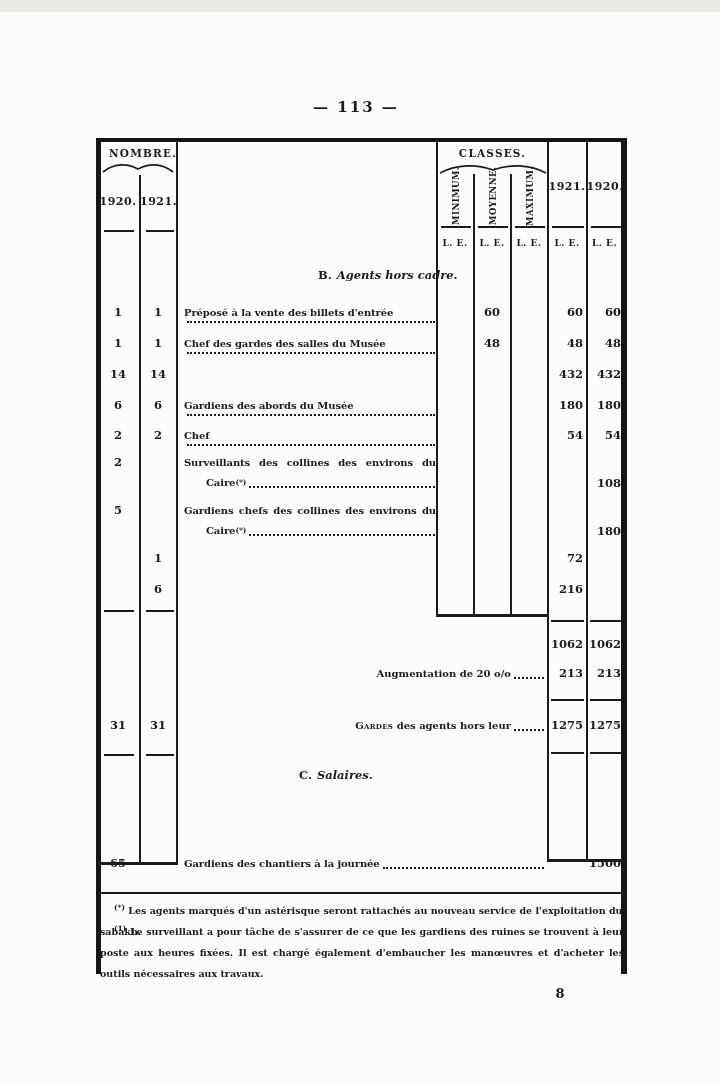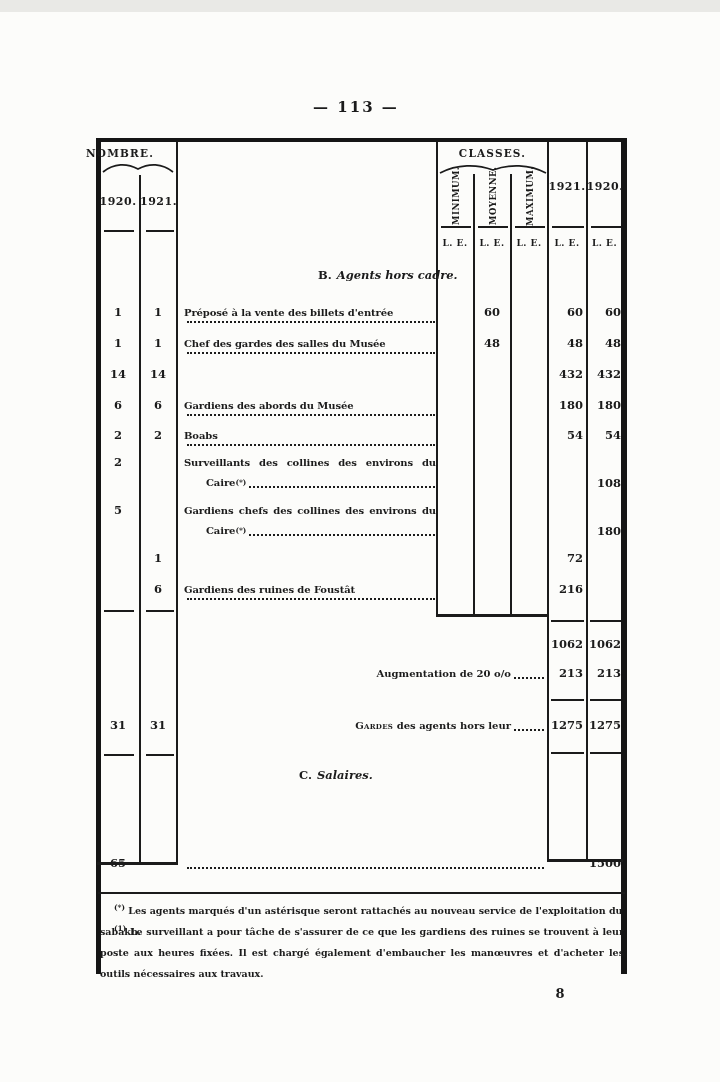--- a/index.html
+++ b/index.html
@@ -65,21 +65,21 @@
   <div class="vline" style="left:473px;top:162px;width:1.5px;height:442px;"></div>
   <div class="vline" style="left:510px;top:162px;width:1.5px;height:442px;"></div>
   <div class="vline" style="left:547px;top:130px;width:2px;height:719px;"></div>
   <div class="vline" style="left:586px;top:130px;width:2px;height:719px;"></div>
 
   <div class="hline" style="left:436px;top:602px;width:113px;height:3px;"></div>
   <div class="hline" style="left:547px;top:847px;width:76px;height:3px;"></div>
   <div class="hline" style="left:97px;top:850px;width:81px;height:3px;"></div>
   <div class="hline" style="left:98px;top:880px;width:527px;height:2px;"></div>
 
-  <div class="hcell title-cell" style="left:80px;top:135px;width:80px;">NOMBRE.</div>
+  <div class="hcell title-cell" style="left:103px;top:135px;width:80px;">NOMBRE.</div>
   <svg class="brace" style="left:102px;top:150px;" width="72" height="12" viewBox="0 0 72 12">
     <path d="M1 10 C 12 1, 25 1, 36 7 C 47 1, 60 1, 71 10" fill="none" stroke="#1b1b1b" stroke-width="1.7"></path>
   </svg>
   <div class="hcell year-cell" style="left:96px;top:183px;width:44px;">1920.</div>
   <div class="hcell year-cell" style="left:140px;top:183px;width:37px;">1921.</div>
 
   <div class="hcell title-cell" style="left:436px;top:135px;width:113px;">CLASSES.</div>
   <svg class="brace" style="left:439px;top:151px;" width="108" height="12" viewBox="0 0 108 12">
     <path d="M1 10 C 18 1, 38 1, 54 7 C 70 1, 90 1, 107 10" fill="none" stroke="#1b1b1b" stroke-width="1.7"></path>
   </svg>
@@ -147,21 +147,21 @@
         <span class="leader"></span>
       </span>
     <span class="c a21">180</span>
     <span class="c a20">180</span>
   </div>
 
   <div class="trow" style="top:415px;">
     <span class="c n20">2</span>
     <span class="c n21">2</span>
     <span class="c lbl">
-        <span class="t">Boabs</span>
+        <span class="t">Chef</span>
         <span class="leader"></span>
       </span>
     <span class="c a21">54</span>
     <span class="c a20">54</span>
   </div>
 
   <div class="trow" style="top:442px;height:40px;">
     <span class="c n20">2</span>
     <span class="c lbl dbl" style="height:40px;">
       <span class="l1">Surveillants des collines des environs du</span>
@@ -187,24 +187,20 @@
     <span class="c a20" style="top:21px;">180</span>
   </div>
 
   <div class="trow" style="top:538px;">
     <span class="c n21">1</span>
     <span class="c a21">72</span>
   </div>
 
   <div class="trow" style="top:569px;">
     <span class="c n21">6</span>
-    <span class="c lbl">
-        <span class="t">Gardiens des ruines de Foustât</span>
-        <span class="leader"></span>
-      </span>
     <span class="c a21">216</span>
   </div>
 
   <div class="dash" style="left:104px;top:598px;width:30px;height:2px;"></div>
   <div class="dash" style="left:146px;top:598px;width:28px;height:2px;"></div>
   <div class="dash" style="left:551px;top:608px;width:33px;height:2px;"></div>
   <div class="dash" style="left:590px;top:608px;width:31px;height:2px;"></div>
 
   <div class="trow" style="top:624px;">
     <span class="c a21">1062</span>
@@ -239,20 +235,21 @@
   <div class="dash" style="left:551px;top:740px;width:33px;height:2px;"></div>
   <div class="dash" style="left:590px;top:740px;width:31px;height:2px;"></div>
 
   <div class="sect" style="left:299px;top:756px;">
     <span>C.</span><span class="it">Salaires.</span>
   </div>
 
   <div class="trow" style="top:843px;">
     <span class="c n20">65</span>
     <span class="c lblw">
+        <span class="t">Gardiens des chantiers à la journée</span>
         <span class="leader"></span>
       </span>
     <span class="c a20">1500</span>
   </div>
 
   <p class="fn" style="top:885px;"><span class="sup">(*)</span><span> Les agents marqués d'un astérisque seront rattachés au nouveau service de l'exploitation du sabakh.</span></p>
   <p class="fn just" style="top:906px;"><span class="sup">(1)</span><span> Le surveillant a pour tâche de s'assurer de ce que les gardiens des ruines se trouvent à leur poste aux heures fixées. Il est chargé également d'embaucher les manœuvres et d'acheter les outils nécessaires aux travaux.</span></p>
 
   <div class="pagenum">8</div>
 

